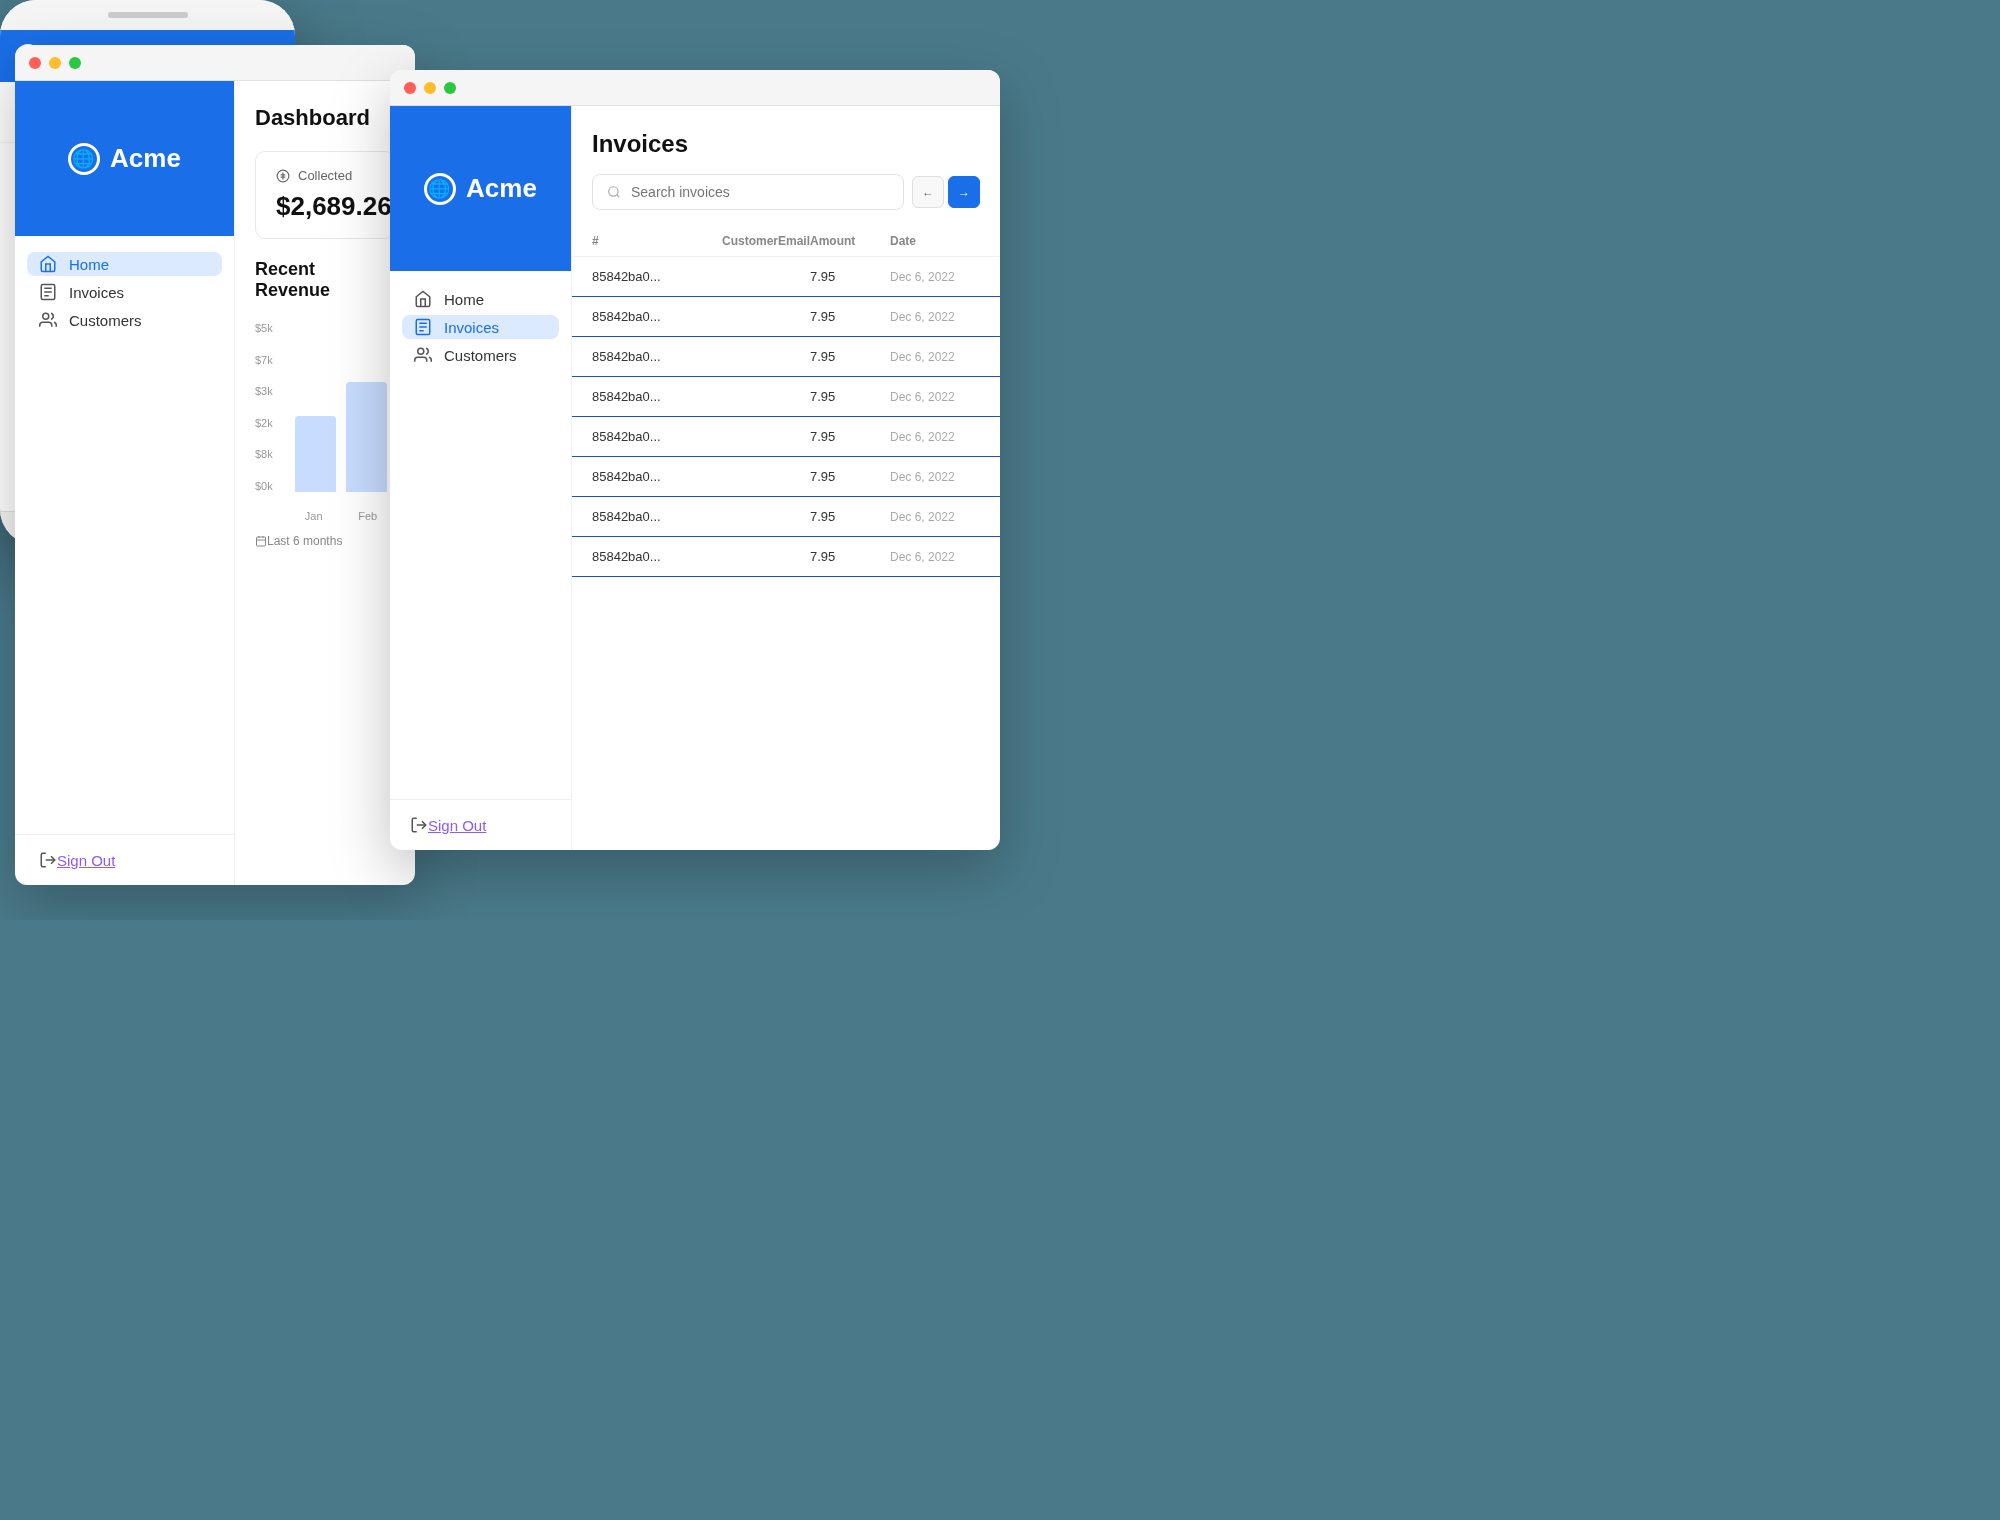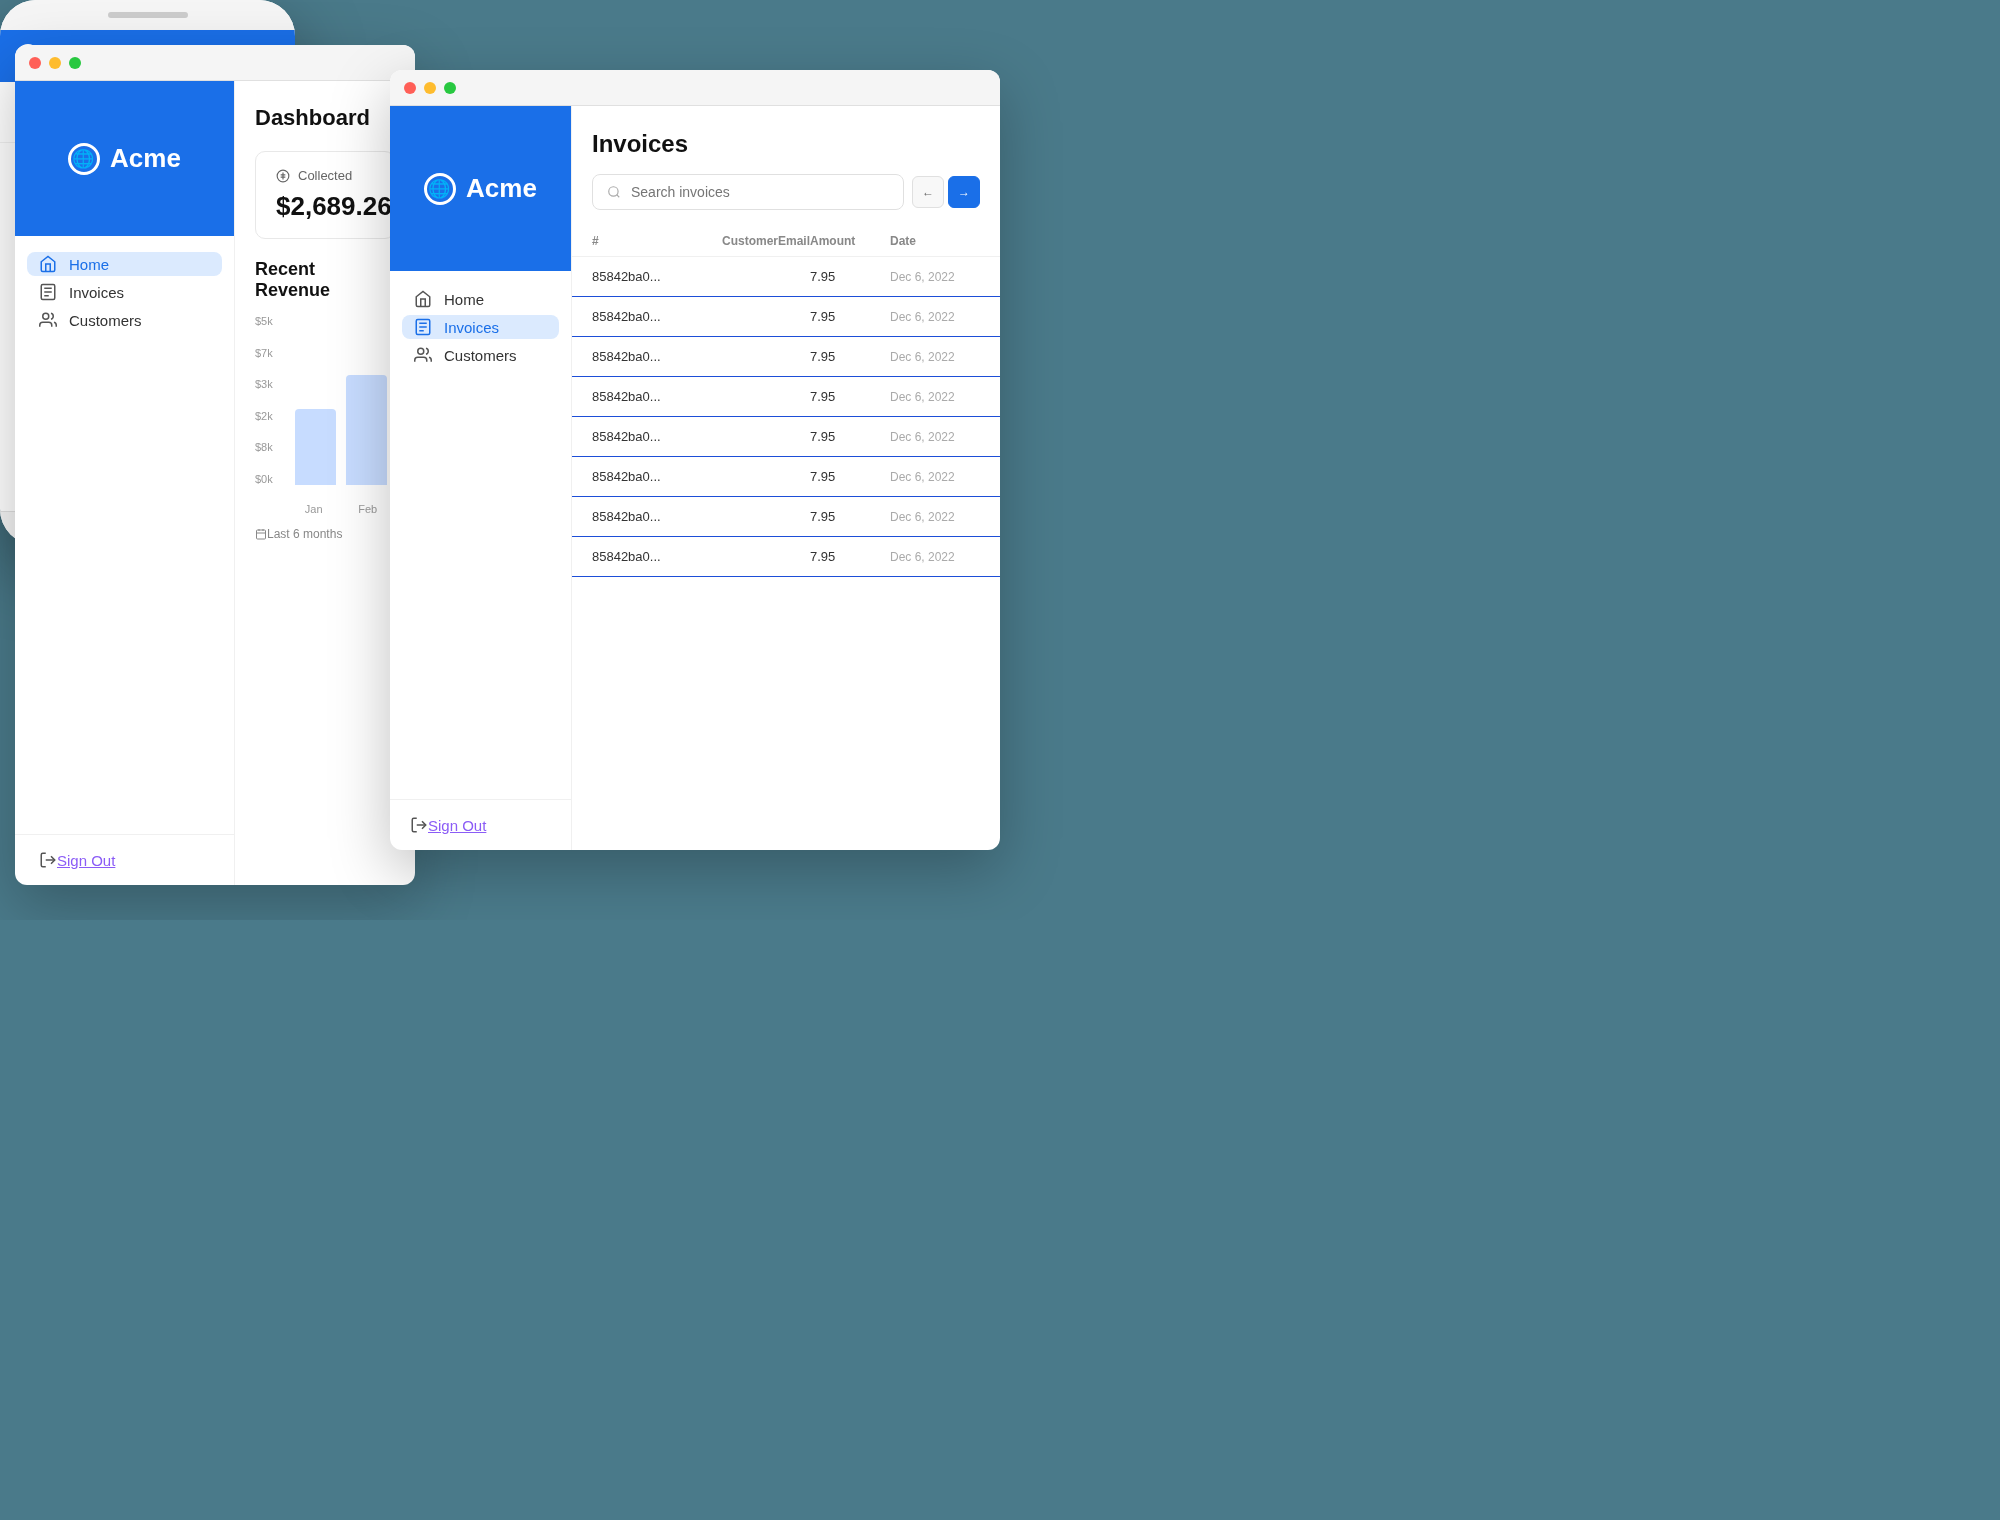--- a/index.html
+++ b/index.html
@@ -169,21 +169,21 @@
     .stat-value {
       font-size: 26px;
       font-weight: 700;
       color: #111;
     }
 
     .section-title {
       font-size: 18px;
       font-weight: 700;
       color: #111;
-      margin-bottom: 14px;
+      margin-bottom: 21px;
     }
 
     .chart-area {
       height: 200px;
       position: relative;
     }
 
     .chart-y-labels {
       position: absolute;
       left: 0;

